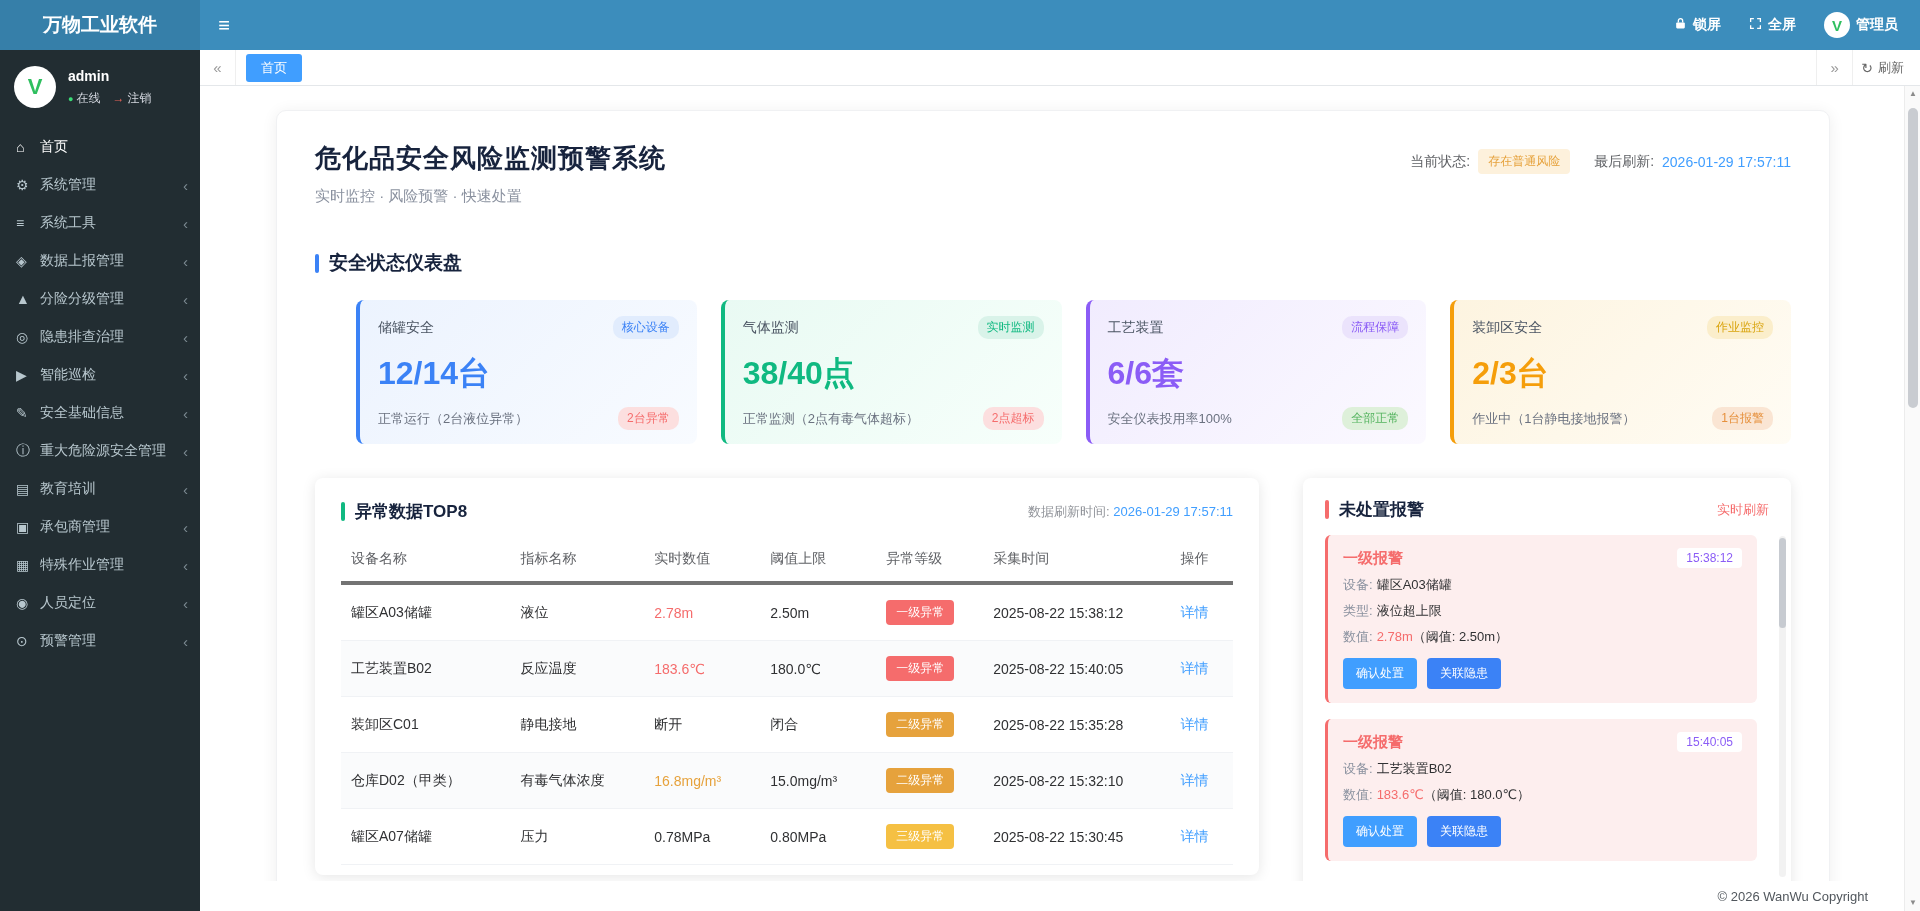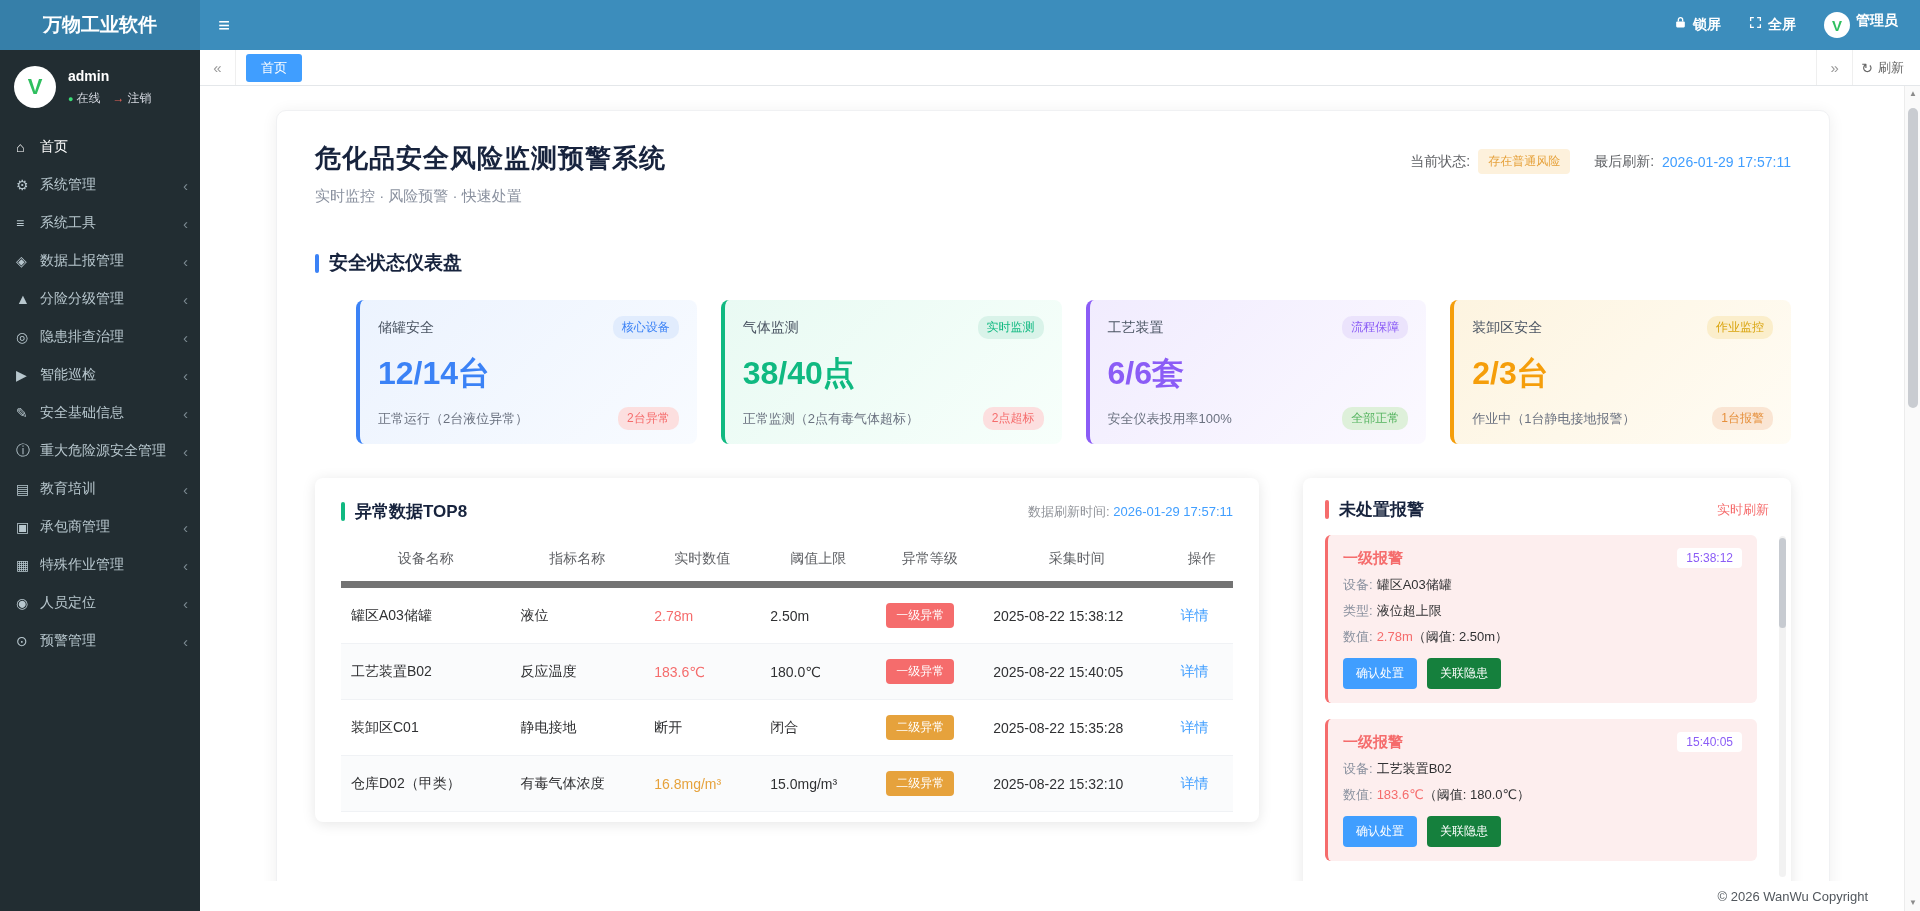--- a/index.html
+++ b/index.html
@@ -3,21 +3,21 @@
 <meta charset="utf-8">
 <style>
   * { margin:0; padding:0; box-sizing:border-box; }
   html,body { width:1920px; height:911px; overflow:hidden; font-family:"Liberation Sans","DejaVu Sans",sans-serif; background:#fff; }
 
   
   .topbar { position:fixed; top:0; left:0; right:0; height:50px; background:#3c8dbc; display:flex; align-items:stretch; z-index:30; }
   .brand { width:200px; background:#367fa9; color:#fff; font-size:19px; font-weight:600; line-height:50px; text-align:center; }
   .hamburger { width:48px; color:#fff; font-size:20px; line-height:50px; text-align:center; cursor:pointer; }
   .topbar-right { margin-left:auto; display:flex; align-items:center; gap:28px; padding-right:22px; color:#fff; font-size:14px; }
-  .top-link { display:flex; align-items:flex-start; gap:6px; cursor:pointer; font-weight:600; }
+  .top-link { display:flex; align-items:center; gap:6px; cursor:pointer; font-weight:600; }
   .avatar-sm { width:26px; height:26px; border-radius:50%; background:#fff; color:#2fbf5f; font-weight:800; font-size:15px; display:flex; align-items:center; justify-content:center; }
 
   
   .sidebar { position:fixed; top:50px; left:0; bottom:0; width:200px; background:#222d32; z-index:20; }
   .user-panel { display:flex; gap:12px; padding:16px 14px 12px; align-items:center; }
   .avatar-lg { width:42px; height:42px; border-radius:50%; background:#fff; color:#2fbf5f; font-weight:800; font-size:22px; display:flex; align-items:center; justify-content:center; flex:none; }
   .user-name { color:#fff; font-size:14px; font-weight:700; }
   .user-status { font-size:12px; color:#d2d6de; margin-top:6px; display:flex; gap:12px; align-items:center; }
   .dot-online { color:#3adb76; font-size:9px; margin-right:3px; }
   .logout-arrow { color:#e8645a; margin-right:3px; font-weight:700; }
@@ -81,42 +81,42 @@
   .panel { background:#fff; border-radius:8px; box-shadow:0 2px 14px rgba(0,0,0,0.1); }
   .panel-left { flex:1 1 0; min-width:0; padding:22px 26px 10px; }
   .panel-right { width:488px; flex:none; padding:20px 22px 20px; position:relative; }
   .panel-head { display:flex; align-items:center; margin-bottom:14px; }
   .panel-title { font-size:17px; font-weight:700; color:#17233d; }
   .panel-head-right { margin-left:auto; font-size:13px; color:#909399; }
   .live-red { color:#f56c6c; font-size:13px; margin-left:auto; }
 
   
   table { width:100%; border-collapse:collapse; font-size:14px; table-layout:fixed; }
-  thead th { text-align:center; color:#606266; font-weight:500; padding:13px 10px; border-bottom:7px solid #737373; }
+  thead th { text-align:left; color:#606266; font-weight:500; padding:13px 10px; border-bottom:4px solid #737373; }
   tbody td { padding:15px 10px; border-bottom:1px solid #f0f2f5; color:#303133; overflow:hidden; white-space:nowrap; }
   tbody tr:nth-child(even) { background:#fafbfc; }
   .col-device{width:19%;} .col-ind{width:15%;} .col-val{width:13%;} .col-thr{width:13%;} .col-lvl{width:12%;} .col-time{width:21%;} .col-op{width:7%;}
   .val-red { color:#f56c6c; } .val-amber { color:#e6a23c; }
   .lvl { display:inline-block; font-size:12px; color:#fff; padding:4px 10px; border-radius:4px; }
   .lvl-1 { background:#f56c6c; } .lvl-2 { background:#e6a23c; } .lvl-3 { background:#f5c043; }
   .link { color:#409eff; cursor:pointer; }
 
   
   .alarm-list { padding-right:12px; }
   .alarm-card { background:#fdeeee; border-left:3px solid #f56c6c; border-radius:6px; padding:13px 15px 14px; margin-bottom:16px; }
   .alarm-head { display:flex; justify-content:space-between; align-items:center; }
   .alarm-title { color:#f56c6c; font-weight:700; font-size:15px; }
   .alarm-time { background:#fff; color:#8b5cf6; font-size:12px; padding:3px 9px; border-radius:4px; }
   .alarm-line { font-size:13px; margin-top:8px; color:#303133; }
   .alarm-label { color:#8a919f; margin-right:4px; }
   .alarm-val-red { color:#f56c6c; }
   .alarm-actions { margin-top:12px; display:flex; gap:10px; }
   .btn { border:none; color:#fff; font-size:12px; padding:7px 13px; border-radius:4px; cursor:pointer; font-family:inherit; }
   .btn-confirm { background:#409eff; }
-  .btn-orange { background:#15803d; }
+  .btn-orange { background:#3b82f6; }
   .alarm-scrollbar { position:absolute; right:5px; top:58px; bottom:20px; width:7px; background:#f2f2f2; border-radius:4px; }
   .alarm-thumb { position:absolute; top:2px; left:0; width:7px; height:90px; background:#c7cbd1; border-radius:4px; }
 
   
   .footer-bar { position:fixed; left:200px; right:16px; bottom:0; height:30px; background:#fff; display:flex; align-items:center; justify-content:flex-end; padding-right:36px; font-size:13px; color:#51575d; z-index:18; }
   .scrollbar { position:fixed; right:0; top:86px; bottom:0; width:16px; background:#fafafa; border-left:1px solid #ececec; z-index:40; }
   .sb-arrow { position:absolute; left:0; width:16px; height:16px; text-align:center; font-size:8px; color:#8b8b8b; line-height:16px; cursor:pointer; }
   .sb-up { top:0; } .sb-down { bottom:0; }
   .sb-thumb { position:absolute; left:3px; top:22px; width:10px; height:300px; background:#c9ccd1; border-radius:6px; cursor:pointer; }
 </style>
@@ -361,20 +361,29 @@
               <td>2025-08-22 15:35:28</td>
               <td><span class="link">详情</span></td>
             </tr>
             <tr>
               <td>仓库D02（甲类）</td>
               <td>有毒气体浓度</td>
               <td class="val-amber">16.8mg/m³</td>
               <td>15.0mg/m³</td>
               <td><span class="lvl lvl-2">二级异常</span></td>
               <td>2025-08-22 15:32:10</td>
+              <td><span class="link">详情</span></td>
+            </tr>
+            <tr>
+              <td>罐区A07储罐</td>
+              <td>压力</td>
+              <td>0.78MPa</td>
+              <td>0.80MPa</td>
+              <td><span class="lvl lvl-3">三级异常</span></td>
+              <td>2025-08-22 15:30:45</td>
               <td><span class="link">详情</span></td>
             </tr>
           </tbody>
         </table>
       </section>
 
       <section class="panel panel-right">
         <div class="panel-head">
           <span class="sec-bar bar-red"></span>
           <span class="panel-title">未处置报警</span>

